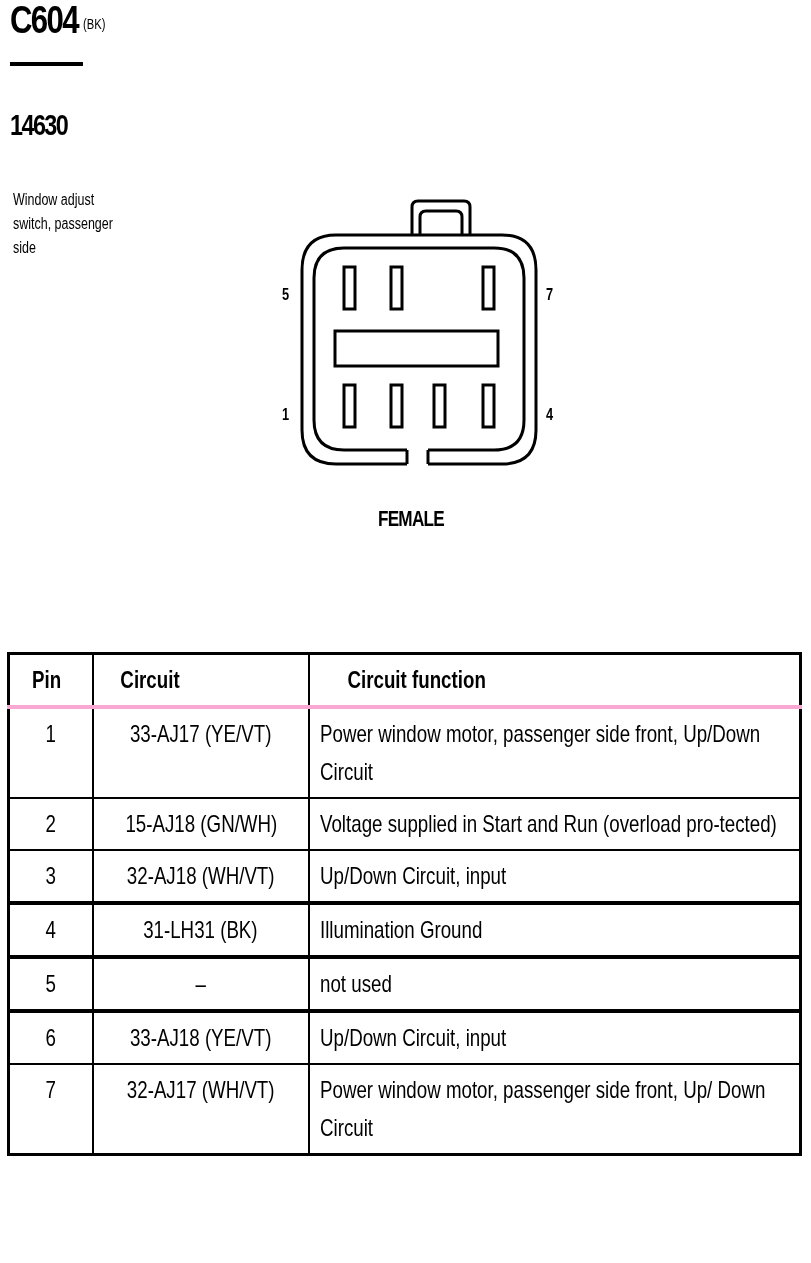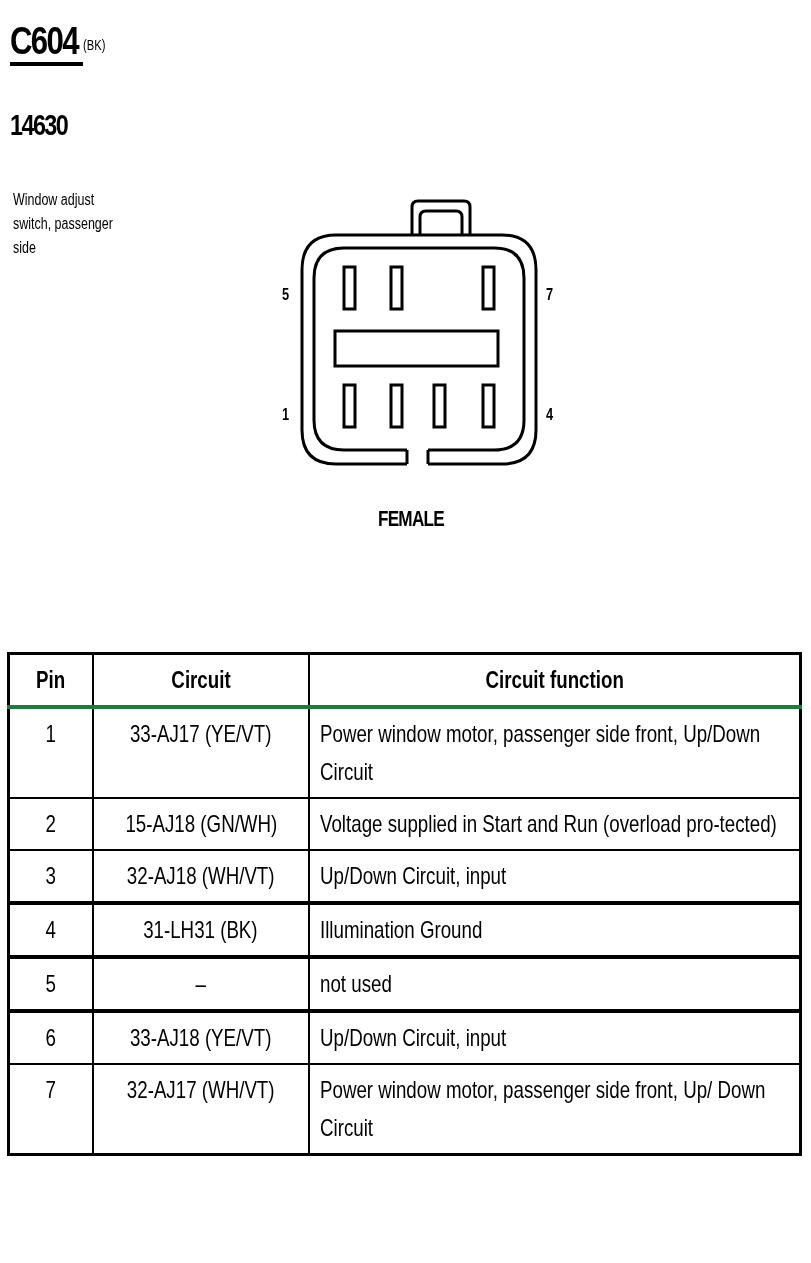--- a/index.html
+++ b/index.html
@@ -1,34 +1,34 @@
 <!DOCTYPE html>
 <html><head>
 <meta charset="utf-8">
 <style>
   html, body { margin: 0; padding: 0; background: #ffffff; }
   body {
     width: 811px; height: 1263px; position: relative; overflow: hidden;
     font-family: "Liberation Sans", "DejaVu Sans", sans-serif; color: #000;
   }
-  .title-row { position: absolute; left: 10px; top: 21px; display: flex; align-items: flex-end; }
+  .title-row { position: absolute; left: 10px; top: 0; display: flex; align-items: flex-end; }
   .conn-id { font-size: 38px; font-weight: bold; letter-spacing: -2px; transform: scaleX(0.82); transform-origin: left bottom; line-height: 40px; }
   .conn-color { font-size: 14px; margin-left: -10px; margin-bottom: 8px; transform: scaleX(0.8); transform-origin: left bottom; }
   .title-underline { position: absolute; left: 10px; top: 62px; width: 73px; height: 4px; background: #000; }
   .part-no { position: absolute; left: 10px; top: 108px; font-size: 30px; font-weight: bold; letter-spacing: -2px; transform: scaleX(0.78); transform-origin: left top; }
   .desc { position: absolute; left: 13px; top: 188px; font-size: 16px; line-height: 24px; width: 180px; transform: scaleX(0.78); transform-origin: left top; white-space: pre-line; }
   .connector { position: absolute; left: 270px; top: 190px; width: 300px; height: 290px; }
   .pin-label { position: absolute; font-size: 16px; font-weight: bold; transform: scaleX(0.8); }
   .gender { position: absolute; left: 378px; top: 506px; font-size: 22px; font-weight: bold; transform: scaleX(0.78); transform-origin: left top; letter-spacing: -1px; }
   table.pins {
     position: absolute; left: 7px; top: 652px; width: 795px;
     border-collapse: collapse; border: 3px solid #000;
   }
   table.pins th, table.pins td { border: 2px solid #000; font-size: 24px; vertical-align: top; padding: 6px 10px; line-height: 38px; }
-  table.pins th { font-weight: bold; text-align: center; height: 50px; vertical-align: middle; border-bottom: 4px solid #15803d; padding: 0 6px; }
+  table.pins th { font-weight: bold; text-align: left; height: 50px; vertical-align: middle; border-bottom: 4px solid #f9a8d4; padding: 0 18px; }
   table.pins td.pin, table.pins td.circuit { text-align: center; }
   .sq { display: inline-block; transform: scaleX(0.78); transform-origin: center; white-space: nowrap; }
   .sq-left { display: inline-block; transform: scaleX(0.78); transform-origin: left top; width: 128%; }
   col.c1 { width: 84px; } col.c2 { width: 206px; }
   tr.thick td { border-top: 4px solid #000; }
 </style>
 </head>
 <body>
 
 <div class="title-row">

